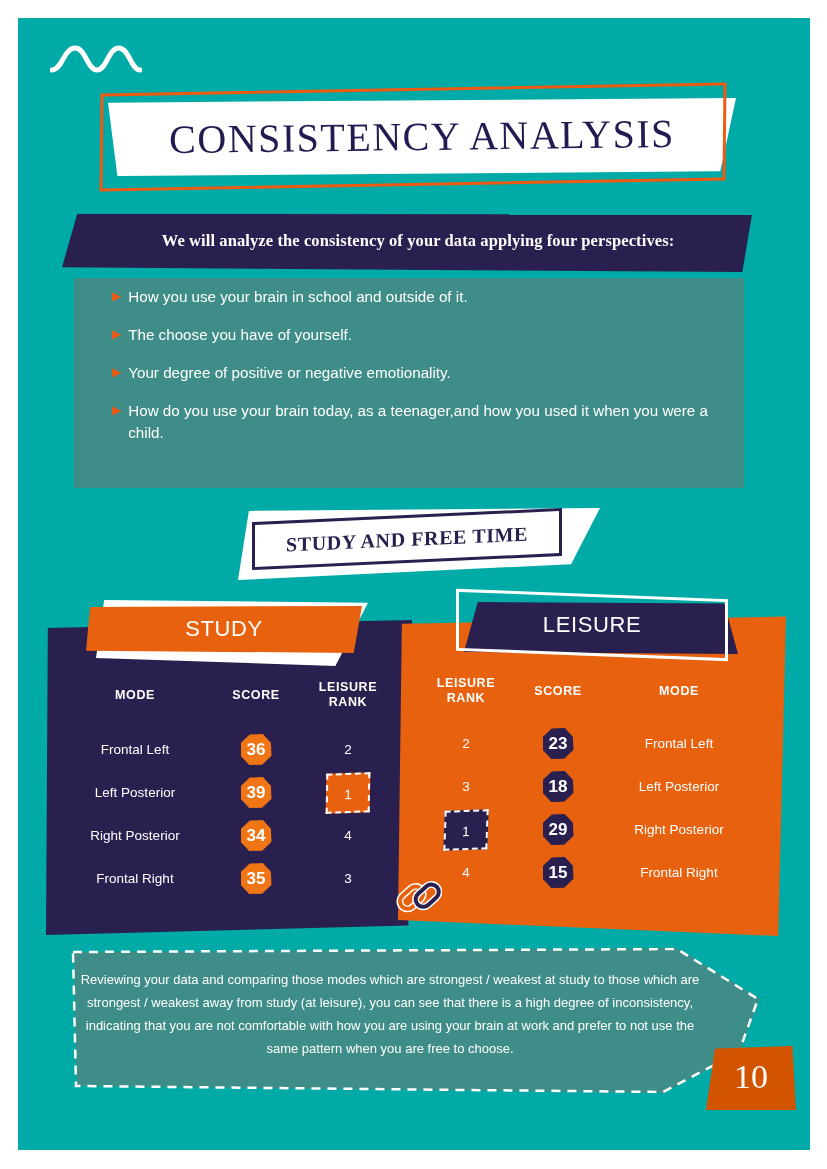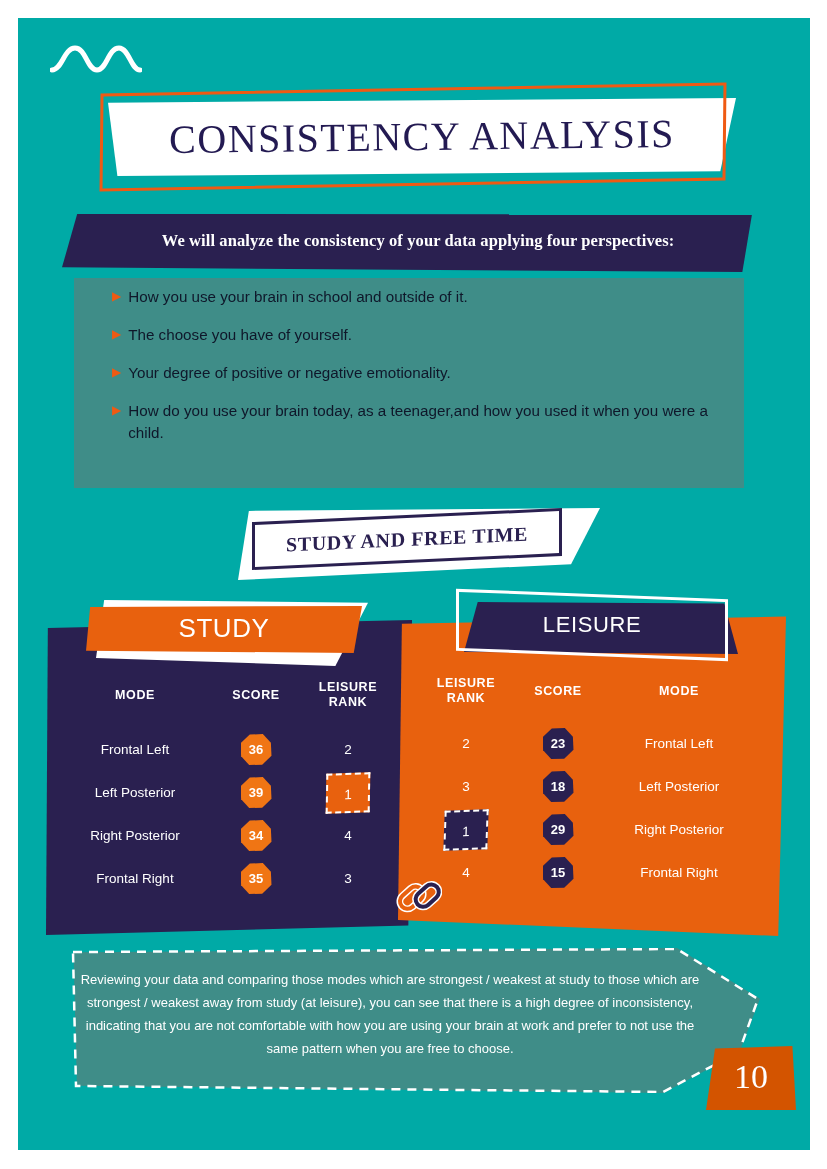--- a/index.html
+++ b/index.html
@@ -125,21 +125,21 @@
     flex: 0 0 auto;
     margin: 3px 7px 0 0;
     color: #ef5a13;
     font-size: 12px;
     line-height: 14px;
   }
   .bullet-text {
     flex: 1 1 auto;
     font-size: 15.2px;
     line-height: 22px;
-    color: #0f172a;
+    color: #ffffff;
   }
   
   .section-banner {
     position: absolute;
     left: 238px;
     top: 508px;
     width: 362px;
     height: 72px;
   }
   .sb-white {
@@ -208,21 +208,21 @@
     position: absolute;
     left: 0px; top: 8px;
     width: 276px; height: 47px;
     background: #e8610e;
     clip-path: polygon(1.5% 2%, 100% 0%, 97% 100%, 0% 95%);
   }
   .study-orange span {
     display: block;
     text-align: center;
     line-height: 45px;
-    font-size: 26px;
+    font-size: 22px;
     color: #ffffff;
     letter-spacing: 0.6px;
   }
   
   .leisure-banner {
     position: absolute;
     left: 456px;
     top: 594px;
     width: 290px;
     height: 76px;
@@ -279,21 +279,21 @@
   }
   .c-mode { flex: 0 0 150px; }
   .c-score { flex: 0 0 92px; }
   .c-rank { flex: 0 0 92px; }
   .badge {
     display: inline-block;
     width: 31px;
     height: 31px;
     line-height: 31px;
     text-align: center;
-    font-size: 13px;
+    font-size: 17px;
     font-weight: bold;
     color: #ffffff;
     clip-path: polygon(30% 2%, 72% 0%, 98% 28%, 100% 70%, 70% 99%, 28% 100%, 2% 72%, 0% 30%);
   }
   .badge-orange { background: #f07514; }
   .badge-navy { background: #2a2050; }
   .rank-hl {
     display: inline-block;
     width: 44px;
     height: 40px;

